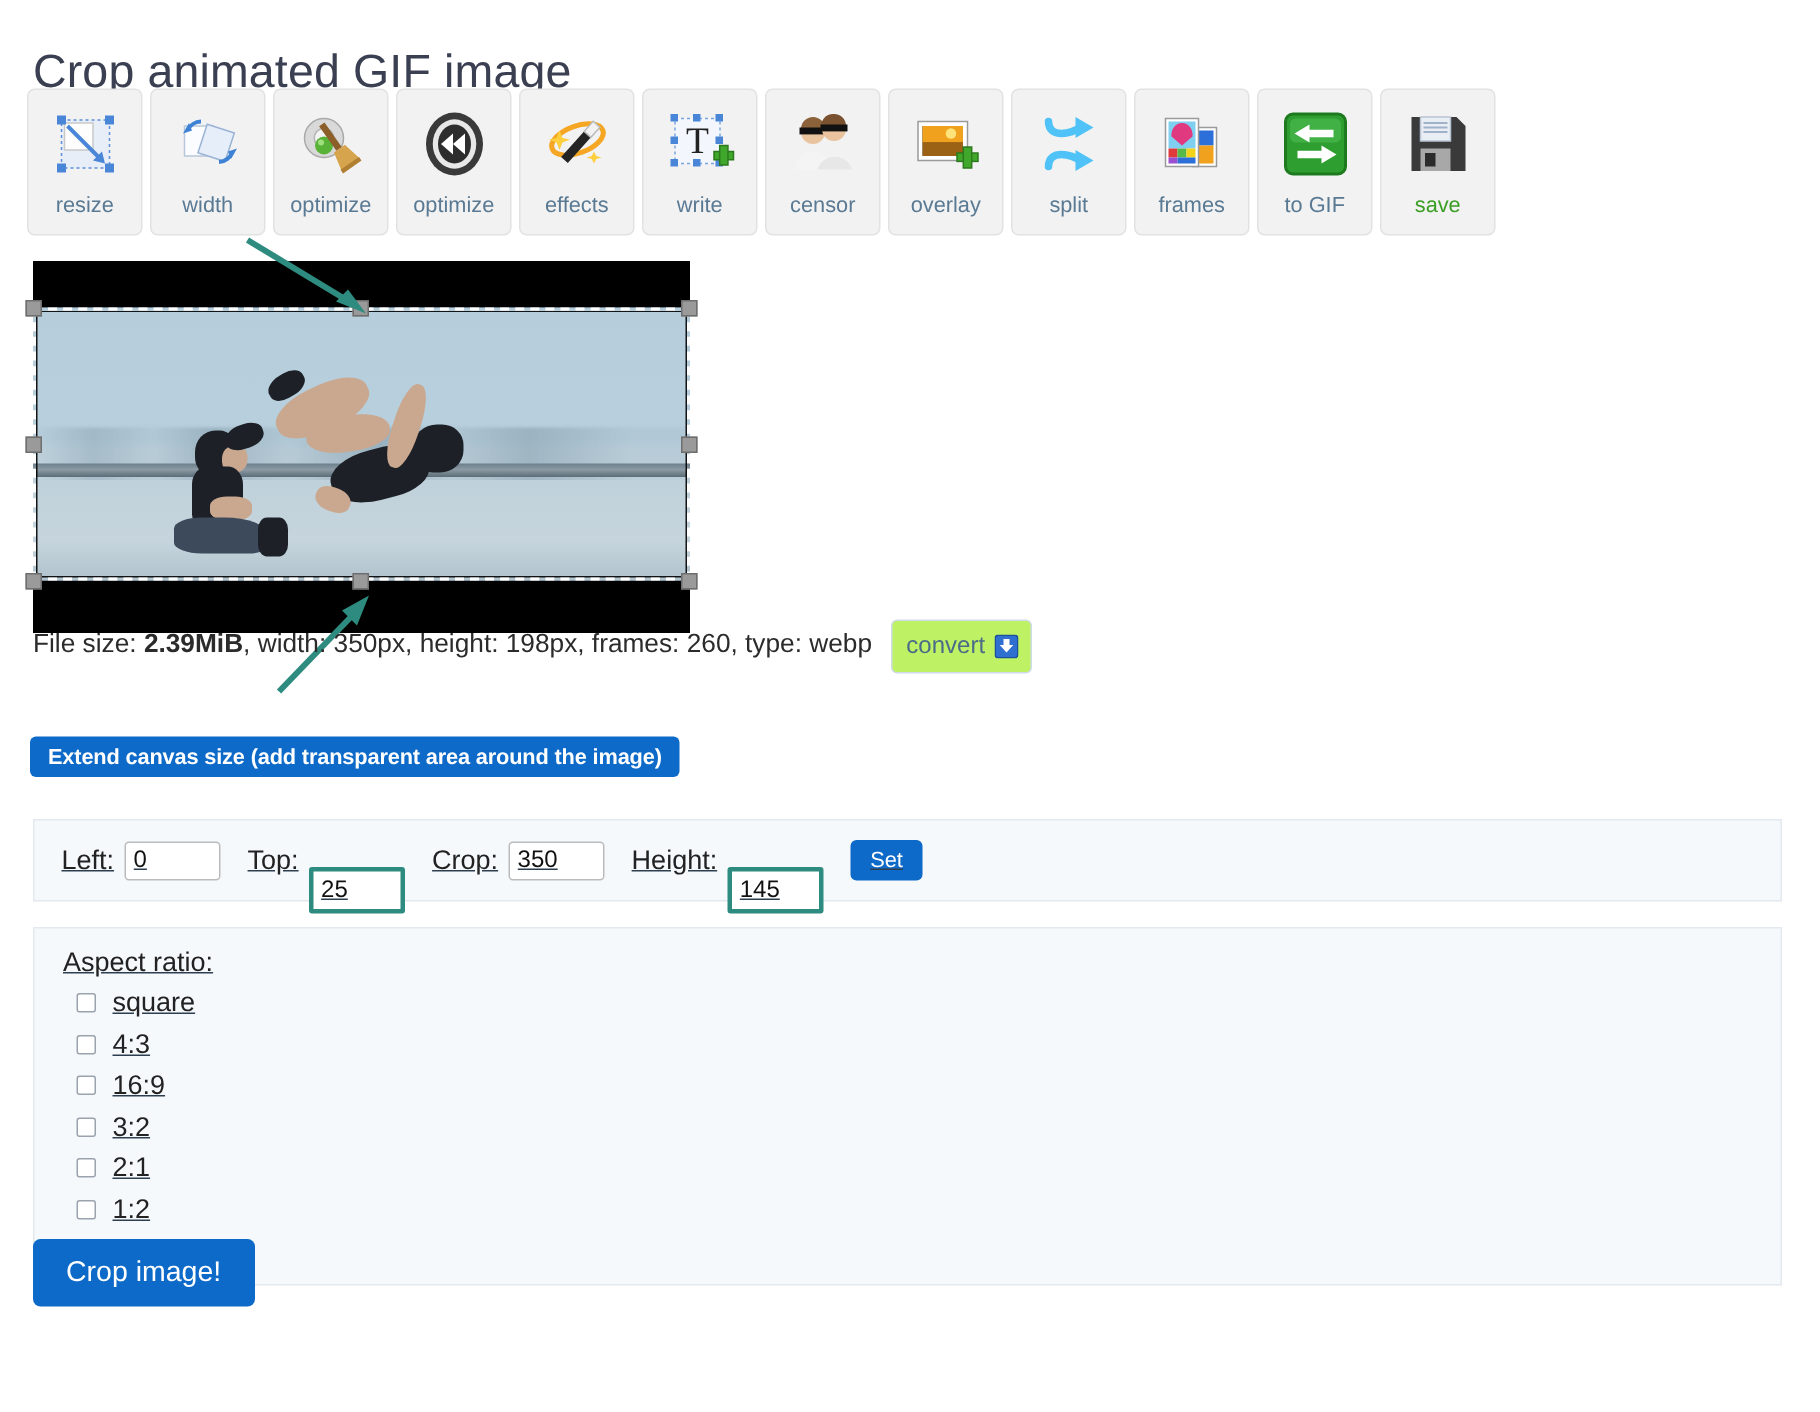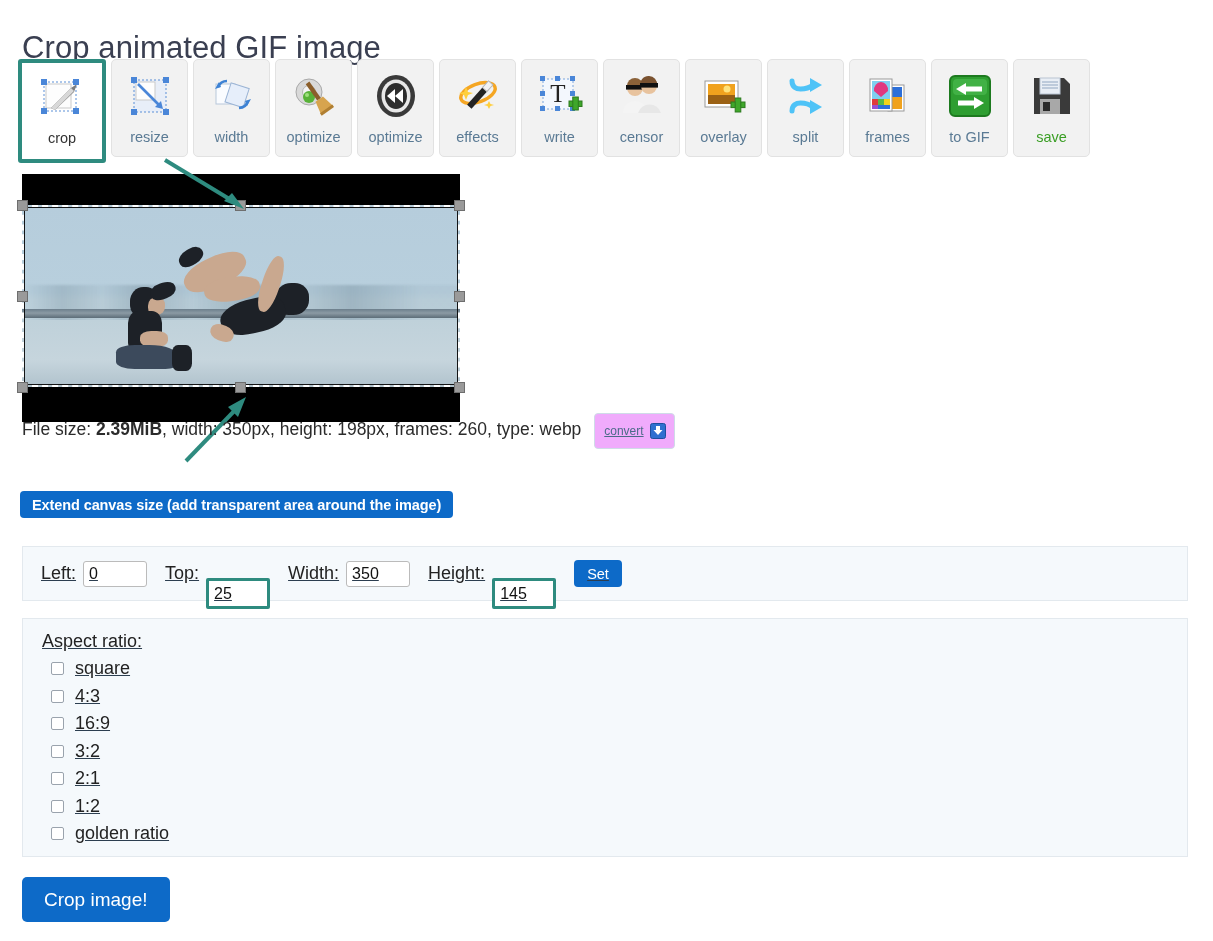--- a/index.html
+++ b/index.html
@@ -160,32 +160,31 @@
     font-size: 17.5px;
     color: #2b2b2b;
     line-height: 26px;
     white-space: nowrap;
   }
   .fileinfo b { font-weight: bold; }
   .convert-btn {
     display: inline-flex;
     align-items: center;
     gap: 6px;
-    background: #f0abfc;
+    background: #bef264;
     border: 1px solid #cfdbe8;
     border-radius: 4px;
     padding: 4px 8px 4px 9px;
     margin-left: 8px;
-    font-size: 12px;
+    font-size: 16px;
     color: #4b6b88;
     cursor: pointer;
     vertical-align: middle;
     position: relative;
     top: 1px;
-    text-decoration: underline;
   }
 
   
   .btn-blue {
     position: absolute;
     background: #0d6ac8;
     color: #fff;
     border: none;
     border-radius: 4px;
     font-family: "Liberation Sans", sans-serif;
@@ -195,21 +194,21 @@
     left: 20px;
     top: 491px;
     height: 27px;
     padding: 0 12px;
     font-size: 14.5px;
     font-weight: bold;
     letter-spacing: -0.1px;
   }
   #crop-image-btn {
     left: 22px;
-    top: 877px;
+    top: 826px;
     height: 45px;
     padding: 0 22px;
     font-size: 19px;
     border-radius: 5px;
   }
 
   
   .panel {
     position: absolute;
     left: 22px;
@@ -292,37 +291,20 @@
 </style>
 </head>
 <body>
 
 <div id="page">
 
   <h1 class="page-title">Crop animated GIF image</h1>
 
   <div class="toolbar">
 
-    <div class="tool active">
-      <span class="ticon">
-        <svg width="50" height="50" viewBox="0 0 50 50">
-          <rect x="7" y="10" width="32" height="29" fill="none" stroke="#5b8fd6" stroke-width="1" stroke-dasharray="2 2"></rect>
-          <rect x="9" y="12" width="25" height="24" fill="#fdfdfd" stroke="#c9c9c9" stroke-width="1"></rect>
-          <polygon points="14,36 34,16 40,12 37,20 18,38" fill="#7d7d7d"></polygon>
-          <polygon points="14,36 34,16 37,19 18,38" fill="#d8d8d8"></polygon>
-          <g fill="#4a86d8">
-            <rect x="4" y="7" width="6" height="6"></rect>
-              <rect x="36" y="7" width="6" height="6"></rect>
-            <rect x="4" y="36" width="6" height="6"></rect>
-              <rect x="36" y="36" width="6" height="6"></rect>
-          </g>
-        </svg>
-      </span>
-      <span class="tlabel">crop</span>
-    </div>
 
     <div class="tool">
       <span class="ticon">
         <svg width="46" height="46" viewBox="0 0 46 46">
           <rect x="7" y="7" width="32" height="32" fill="#e8eef8" stroke="#5b8fd6" stroke-width="1" stroke-dasharray="2 2"></rect>
           <rect x="9" y="9" width="19" height="18" fill="#fdfdfd" stroke="#c9c9c9"></rect>
           <line x1="11" y1="11" x2="34" y2="34" stroke="#4a86d8" stroke-width="2.6"></line>
           <polygon points="36,36 28,34 34,28" fill="#4a86d8"></polygon>
           <g fill="#4a86d8">
             <rect x="4" y="4" width="6" height="6"></rect>
@@ -577,21 +559,21 @@
   <button class="btn-blue" id="extend-canvas-btn">Extend canvas size (add transparent area around the image)</button>
 
   <div class="panel" id="crop-coords-panel">
     <div class="coord-row">
       <label>Left:</label>
       <input type="text" value="0" style="">
 
       <label>Top:</label>
       <input class="hl" type="text" value="25" style="">
 
-      <label>Width:</label>
+      <label>Crop:</label>
       <input type="text" value="350" style="">
 
       <label>Height:</label>
       <input class="hl" type="text" value="145" style="">
 
       <button id="set-button">Set</button>
     </div>
   </div>
 
   <div class="panel" id="aspect-ratio-panel">

